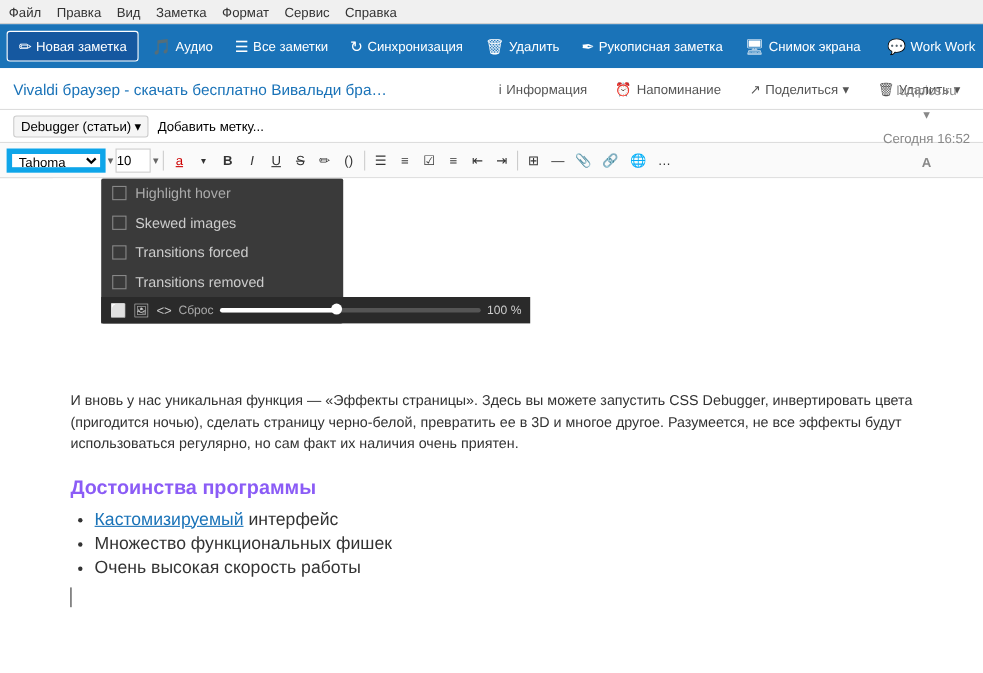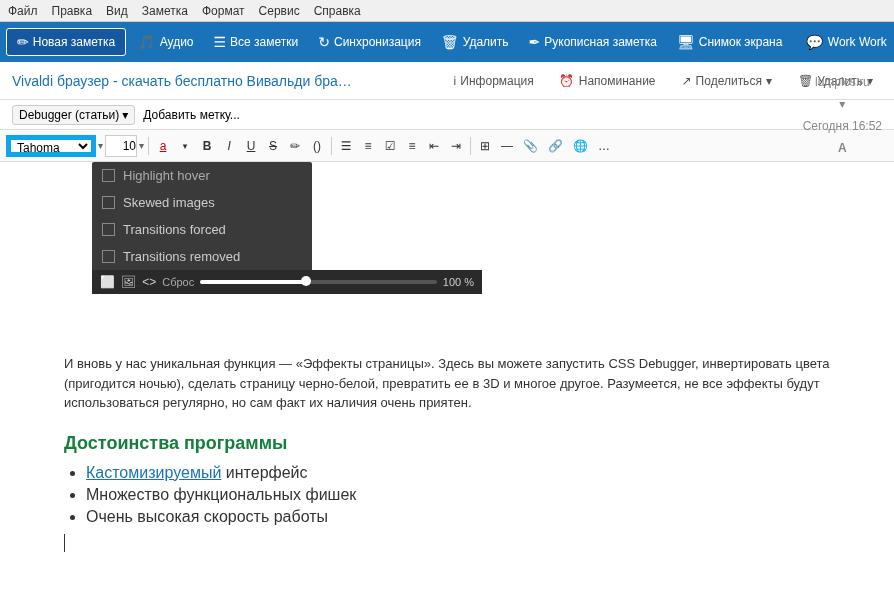--- a/index.html
+++ b/index.html
@@ -66,21 +66,21 @@
     
     .fmt-toolbar {
       display: flex; align-items: center; height: 32px;
       border-bottom: 1px solid #ddd; padding: 0 6px; gap: 2px;
       background: #fafafa; overflow: hidden;
     }
     .fmt-select {
       font-size: 12px; height: 22px; border: 5px solid #0ea5e9;
       background: #fff; padding: 0 2px; min-width: 90px;
     }
-    .fmt-num { font-size: 12px; height: 22px; border: 1px solid #ccc; width: 32px; text-align: right; background: #fff; }
+    .fmt-num { font-size: 12px; height: 22px; border: 1px solid #ccc; width: 32px; text-align: left; background: #fff; }
     .fmt-btn {
       font-size: 12px; padding: 1px 4px; cursor: pointer; color: #333;
       border-radius: 2px; min-width: 20px; text-align: center;
       border: none; background: transparent;
     }
     .fmt-sep { width: 1px; height: 18px; background: #ccc; margin: 0 2px; }
 
     
     .content-area {
       display: flex; height: calc(612px - 22px - 40px - 38px - 30px - 32px);
@@ -123,21 +123,21 @@
       height: 100%; background: #fff; border-radius: 2px; position: relative;
     }
     .progress-fill::after {
       content: ''; position: absolute; right: -4px; top: -4px;
       width: 10px; height: 10px; background: #fff; border-radius: 50%;
     }
     .video-time { font-size: 11px; color: #ccc; }
 
     
     .text-para { font-size: 13px; color: #333; line-height: 1.5; margin-bottom: 10px; }
-    .section-heading { font-size: 18px; font-weight: bold; color: #15803d; margin: 20px 0 10px 0; }
+    .section-heading { font-size: 18px; font-weight: bold; color: #8b5cf6; margin: 20px 0 10px 0; }
     .bullet-list { list-style: disc; padding-left: 22px; }
     .bullet-list li { font-size: 16px; color: #333; margin-bottom: 4px; }
     .bullet-list li a { color: #1a73b8; text-decoration: underline; }
 
     .cursor-line { display: flex; align-items: center; margin-top: 8px; }
     .cursor { width: 1px; height: 18px; background: #333; display: inline-block; }
   </style>
 </head>
 <body>
 

